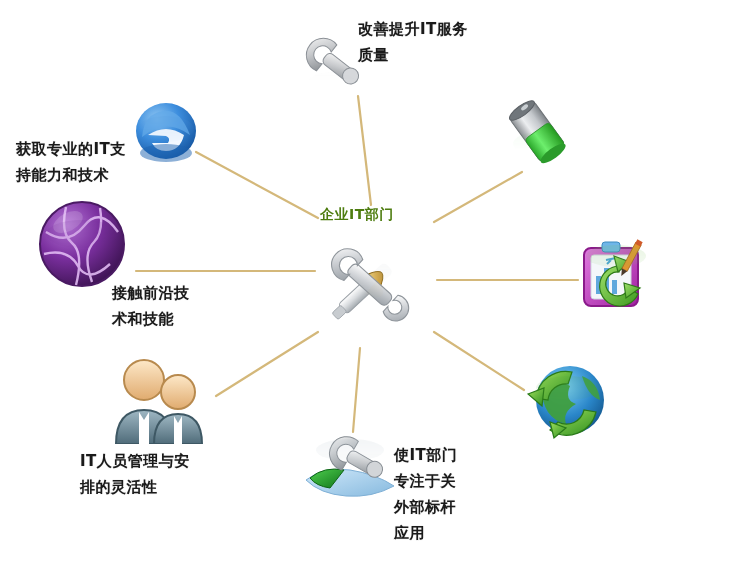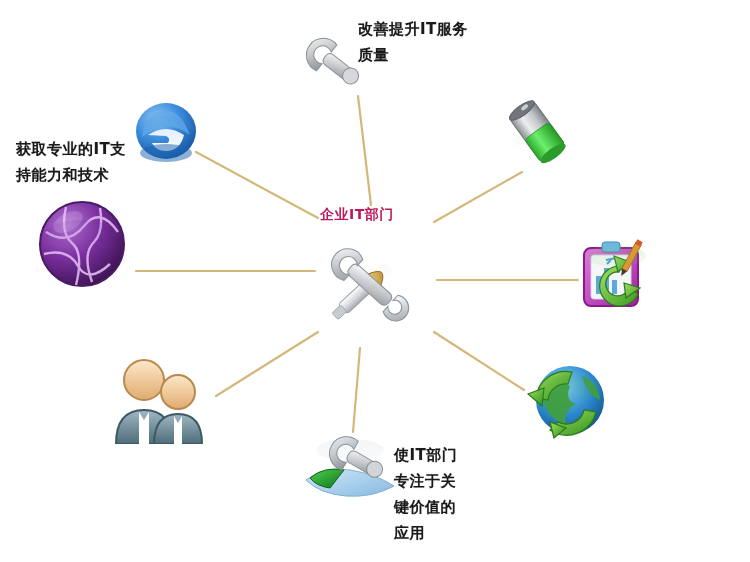--- a/index.html
+++ b/index.html
@@ -18,21 +18,21 @@
     font-weight:bold;
     font-size:15px;
     line-height:26px;
     letter-spacing:0.5px;
     white-space:pre-line;
     font-family:"DejaVu Sans","Liberation Sans",sans-serif;
     text-shadow:0 0 1px rgba(0,0,0,0.25);
   }
   .hub-label{
     position:absolute;
-    color:#be185d;
+    color:#4d7c0f;
     font-weight:bold;
     font-size:14px;
     letter-spacing:0.5px;
     font-family:"DejaVu Sans","Liberation Sans",sans-serif;
   }
   .icon{position:absolute;}
   .reflect{
     position:absolute;left:0;top:0;width:100%;height:100%;
     transform:scaleY(-1);opacity:0.22;
     -webkit-mask-image:linear-gradient(to top,rgba(0,0,0,.9),rgba(0,0,0,0) 70%);
@@ -207,20 +207,22 @@
           <path d="M68 10 q4 24 -6 34 q-12 12 -2 40"></path>
         </g>
         <ellipse cx="36" cy="24" rx="16" ry="9" fill="#ffffff" opacity="0.16" transform="rotate(-28 36 24)"></ellipse>
       </svg>
       <div class="reflect">
         <svg viewBox="0 0 100 96" width="100" height="96">
             <ellipse cx="50" cy="60" rx="36" ry="14" fill="#6b2a8d"></ellipse>
           </svg>
       </div>
     </div>
+    <div class="label" style="left:88px;top:82px;">接触前沿技
+术和技能</div>
   </div>
 
   <div class="node" style="left:574px;top:234px;width:176px;height:96px;">
     <div class="icon" style="left:2px;top:2px;width:86px;height:80px;">
       <svg viewBox="0 0 86 80" width="86" height="80">
         <defs>
           <linearGradient id="clipg" x1="0" y1="0" x2="1" y2="1">
             <stop offset="0%" stop-color="#e07ae0"></stop>
               <stop offset="100%" stop-color="#a020a0"></stop>
           </linearGradient>
@@ -273,20 +275,22 @@
 
         <circle cx="38" cy="22" r="20" fill="url(#headg)" stroke="#b88a4e" stroke-width="2"></circle>
         <path d="M10 86 q0 -34 28 -34 q28 0 28 34 z" fill="url(#bodyg)" stroke="#3e5864" stroke-width="2"></path>
         <path d="M33 54 l5 8 l5 -8 l0 32 l-10 0 z" fill="#ffffff"></path>
 
         <circle cx="72" cy="34" r="17" fill="url(#headg)" stroke="#b88a4e" stroke-width="2"></circle>
         <path d="M48 86 q0 -30 24 -30 q24 0 24 30 z" fill="url(#bodyg)" stroke="#3e5864" stroke-width="2"></path>
         <path d="M68 58 l4 7 l4 -7 l0 28 l-8 0 z" fill="#ffffff"></path>
       </svg>
     </div>
+    <div class="label" style="left:4px;top:90px;">IT人员管理与安
+排的灵活性</div>
   </div>
 
   <div class="node" style="left:516px;top:360px;width:220px;height:140px;">
     <div class="icon" style="left:4px;top:0px;width:96px;height:84px;">
       <svg viewBox="0 0 96 84" width="96" height="84">
         <defs>
           <radialGradient id="eglobe" cx="40%" cy="30%" r="75%">
             <stop offset="0%" stop-color="#7ed0f7"></stop>
               <stop offset="60%" stop-color="#2a86c9"></stop>
             <stop offset="100%" stop-color="#13568c"></stop>
@@ -340,17 +344,17 @@
         </g>
       </svg>
       <div class="reflect">
         <svg viewBox="0 0 100 80" width="100" height="80">
             <ellipse cx="50" cy="58" rx="34" ry="11" fill="#b9c6cf"></ellipse>
           </svg>
       </div>
     </div>
     <div class="label" style="left:94px;top:18px;">使IT部门
 专注于关
-键价值的
+外部标杆
 应用</div>
   </div>
 
 </div>
 
 </body></html>

